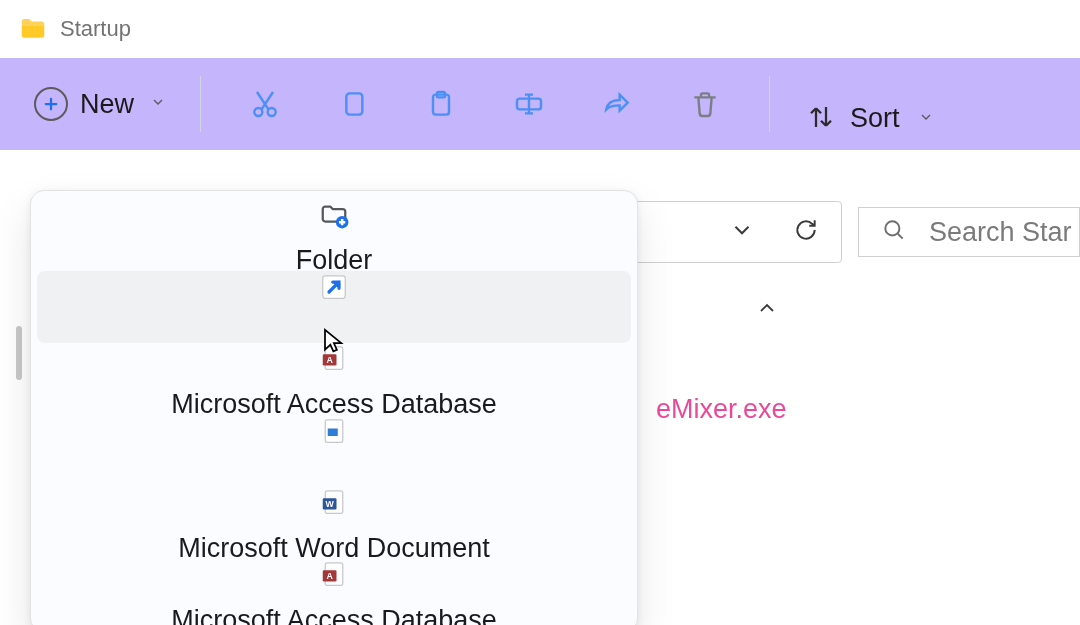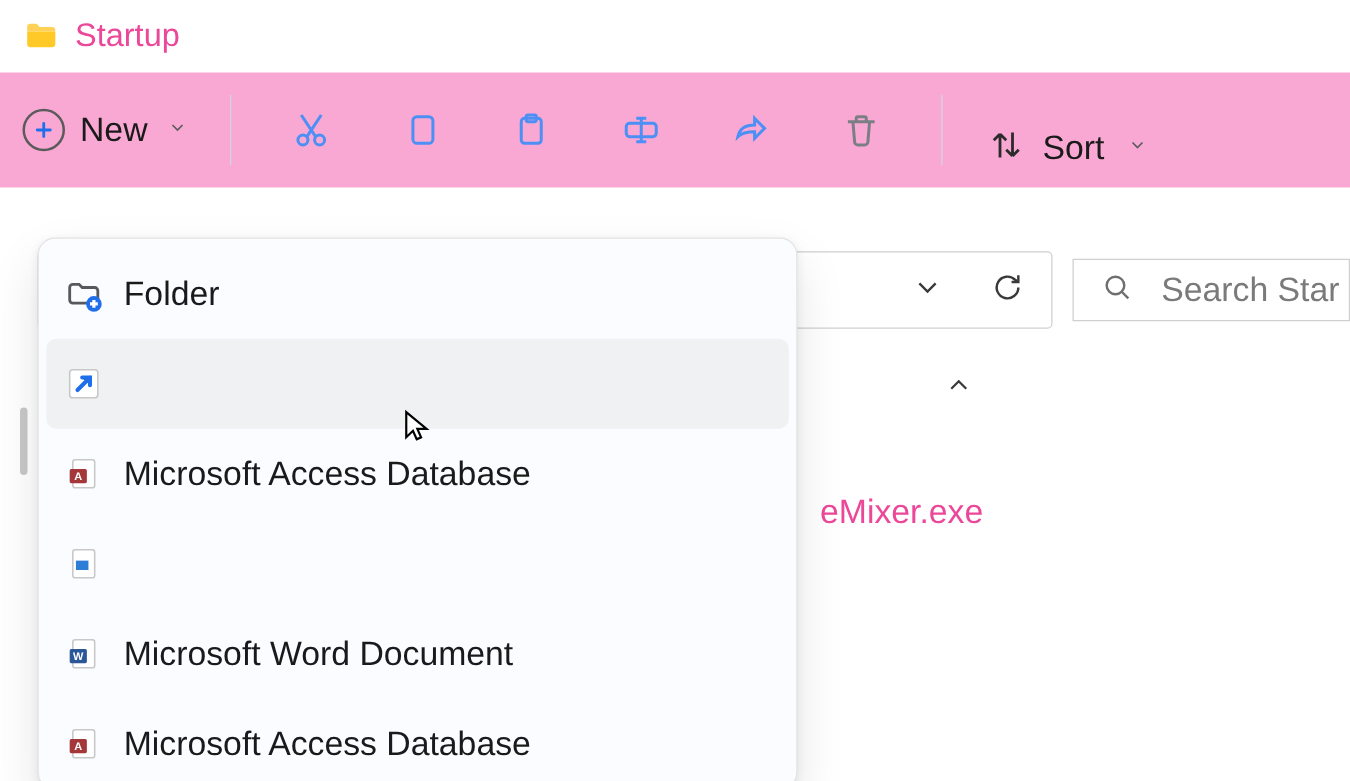--- a/index.html
+++ b/index.html
@@ -1,24 +1,24 @@
 <!DOCTYPE html>
 <html><head>
   <meta charset="utf-8">
   <style>
     * { margin:0; padding:0; box-sizing:border-box; font-family:"Segoe UI",Arial,sans-serif; }
     body { width:1080px; height:625px; background:#fff; overflow:hidden; position:relative; }
 
     
     .titlebar { height:58px; display:flex; align-items:center; padding-left:18px; gap:12px; border-bottom:1px solid #fff; }
     .folder-ico svg { width:30px; height:30px; display:block; }
-    .title-text { font-size:26px; color:#ec4899; }
-
-    
-    .toolbar { height:92px; background:#f9a8d4; display:flex; align-items:center; padding:0 8px; gap:8px; }
+    .title-text { font-size:22px; color:#737373; }
+
+    
+    .toolbar { height:92px; background:#c4b5fd; display:flex; align-items:center; padding:0 24px; gap:8px; }
     .new-btn { display:flex; align-items:center; gap:12px; padding:8px 10px; border-radius:6px; }
     .new-plus { width:34px; height:34px; border:2.5px solid #5b5b5b; border-radius:50%; display:flex; align-items:center; justify-content:center; }
     .new-plus svg { width:18px; height:18px; }
     .new-label { font-size:27px; color:#1a1a1a; }
     .caret { margin-left:4px; }
     .caret svg { width:16px; height:16px; }
 
     .divider { width:1px; height:56px; background:#cfd6df; margin:0 16px; }
 
     .tb-icon { width:80px; height:60px; display:flex; align-items:center; justify-content:center; border-radius:6px; }
@@ -37,21 +37,21 @@
 
     
     .collapse-caret { position:absolute; left:755px; top:296px; }
     .collapse-caret svg { width:24px; height:24px; }
     .filetext { position:absolute; left:656px; top:394px; font-size:27px; color:#ec4899; }
 
     .scroll-thumb { position:absolute; left:16px; top:326px; width:6px; height:54px; background:#c8c8c8; border-radius:3px; }
 
     
     .menu { position:absolute; left:30px; top:190px; width:608px; background:#fafcff; border:1px solid #e3e3e3; border-radius:14px; box-shadow:0 18px 40px rgba(0,0,0,.10),0 2px 8px rgba(0,0,0,.07); padding:8px 6px 0 6px; }
-    .menu-item { display:flex; align-items:center; gap:16px; height:72px; border-radius:8px; padding:0 14px; }
+    .menu-item { display:flex; align-items:center; gap:16px; height:72px; border-radius:8px; padding:0 14px;flex-direction:column; }
     .menu-item.hover { background:#f0f1f3; }
     .mi-icon { width:32px; height:32px; display:flex; align-items:center; justify-content:center; }
     .mi-icon svg { width:30px; height:30px; }
     .mi-label { font-size:27px; color:#1a1a1a; }
 
     
     .cursor { position:absolute; left:320px; top:326px; pointer-events:none; }
     .cursor svg { width:30px; height:30px; }
   </style>
 </head>

